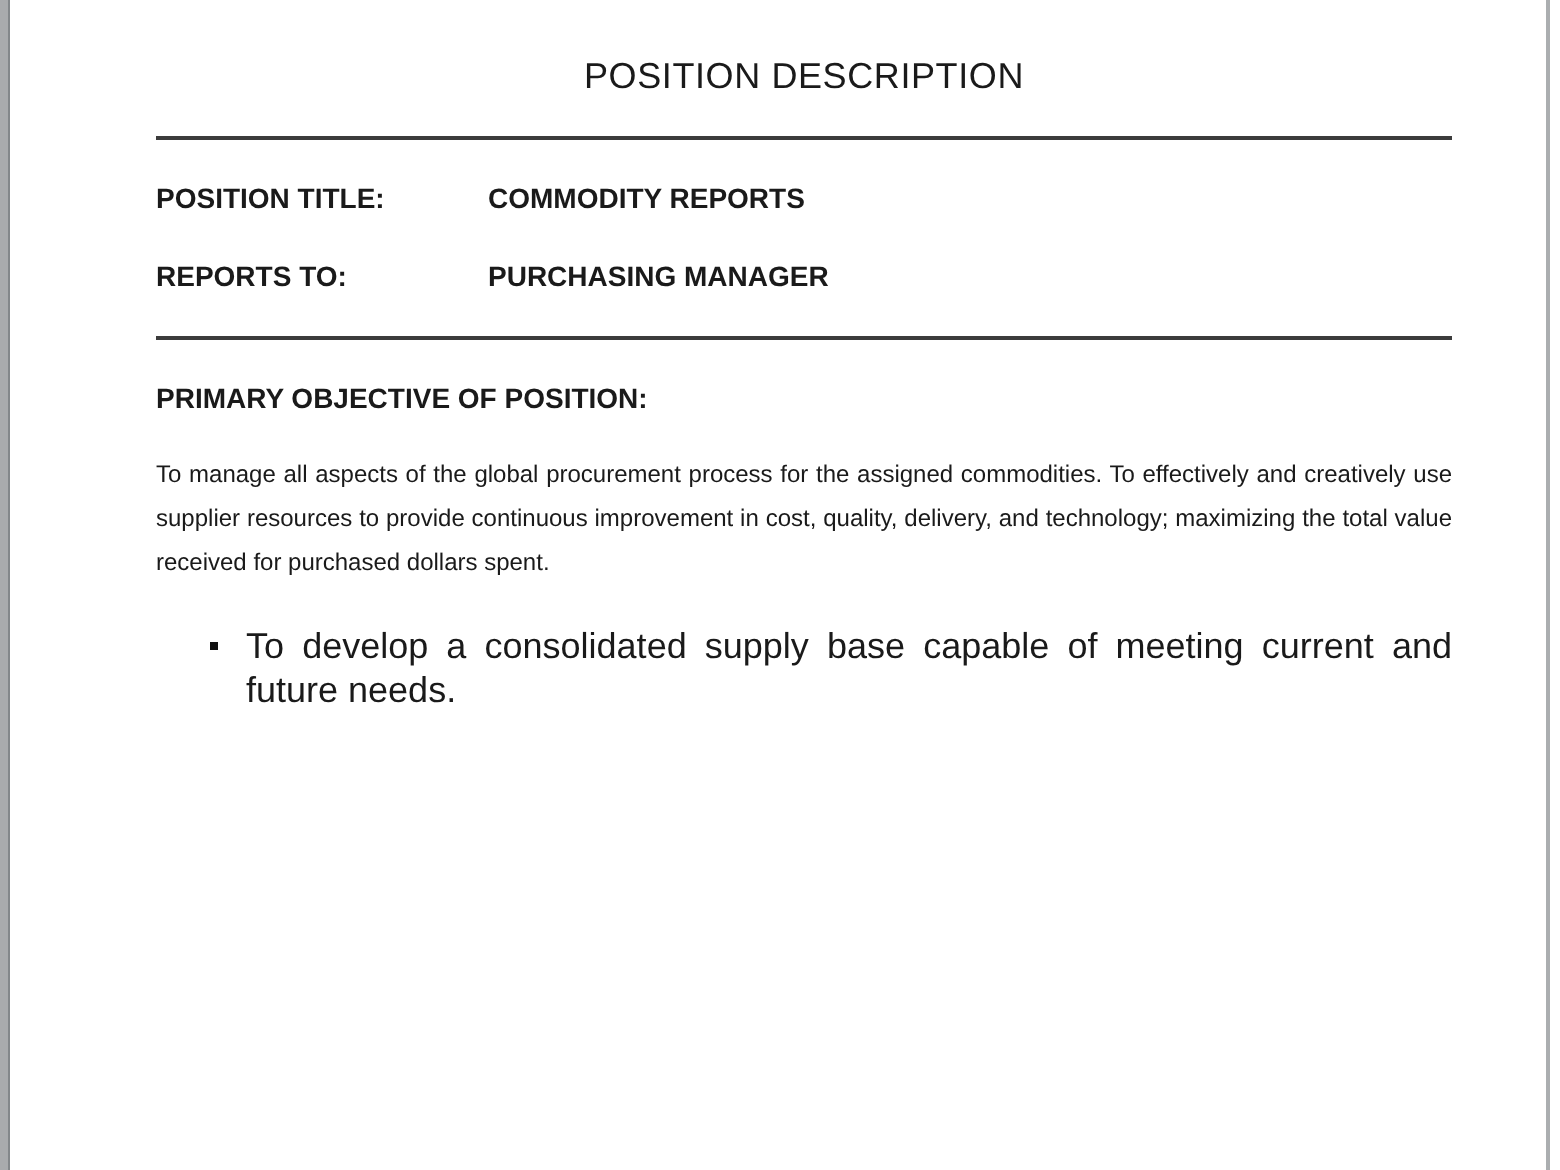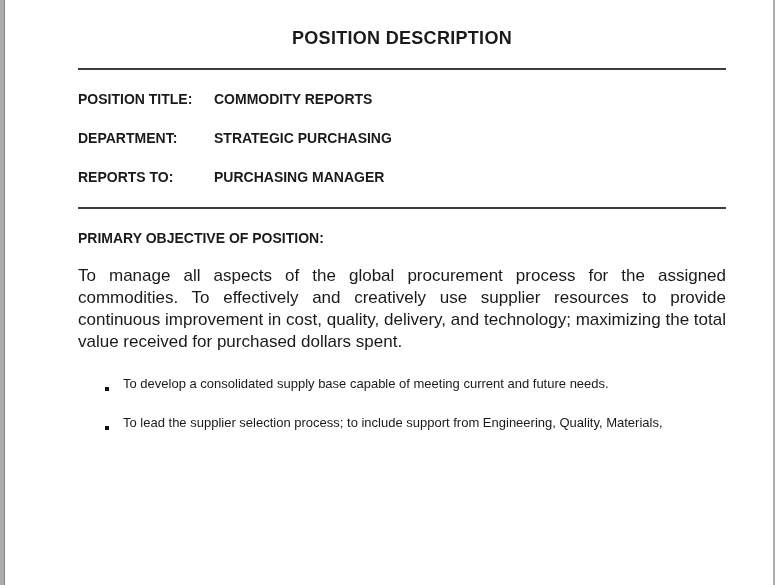--- a/index.html
+++ b/index.html
@@ -32,21 +32,21 @@
   }
   .doc {
     position: absolute;
     left: 78px; top: 0;
     width: 648px;
   }
   .title {
     margin: 28px 0 0 0;
     text-align: center;
     font-size: 18px;
-    font-weight: bold;
+    font-weight: normal;
     line-height: 20px;
     letter-spacing: 0.3px;
   }
   .rule {
     border: none;
     border-top: 2px solid #3c3c3c;
     margin: 0;
     height: 0;
   }
   .rule-title { margin-top: 20px; }
@@ -54,47 +54,46 @@
   .fields { margin-top: 22px; }
   .field-row {
     line-height: 15px;
     margin-bottom: 24px;
     font-size: 14px;
     font-weight: bold;
   }
   .field-row:last-child { margin-bottom: 0; }
   .flabel {
     display: inline-block;
-    width: 136px;
+    width: 166px;
   }
   .section-heading {
     margin: 0;
     font-size: 14px;
     font-weight: bold;
     line-height: 15px;
   }
   .heading-primary { margin-top: 22px; }
   .heading-major { margin-top: 36px; }
   .para {
     margin: 19px 0 16px 0;
-    font-size: 17px;
+    font-size: 12px;
     line-height: 22px;
     text-align: justify;
   }
   .bullets {
     list-style: none;
     margin: 20px 0 0 0;
     padding: 0;
   }
   .bullet-item {
     display: flex;
     margin-bottom: 17px;
-    font-size: 13px;
+    font-size: 18px;
     line-height: 22px;
-    align-items: center;
   }
   .bullet-marker {
     flex: 0 0 4px;
     width: 4px; height: 4px;
     margin: 9px 0 0 27px;
     background: #111111;
   }
   .bullet-text {
     flex: 1;
     margin-left: 14px;
@@ -112,38 +111,31 @@
 
   <h1 class="title">POSITION DESCRIPTION</h1>
 
   <hr class="rule rule-title">
 
   <div class="fields">
     <div class="field-row">
       <span class="flabel">POSITION TITLE:</span><span class="fvalue">COMMODITY REPORTS</span>
     </div>
     <div class="field-row">
-      <span class="flabel">DEPARTMENT:</span><span class="fvalue">STRATEGIC PURCHASING</span>
-    </div>
-    <div class="field-row">
       <span class="flabel">REPORTS TO:</span><span class="fvalue">PURCHASING MANAGER</span>
     </div>
   </div>
 
   <hr class="rule rule-fields">
 
   <h2 class="section-heading heading-primary">PRIMARY OBJECTIVE OF POSITION:</h2>
 
   <p class="para">To manage all aspects of the global procurement process for the assigned commodities. To effectively and creatively use supplier resources to provide continuous improvement in cost, quality, delivery, and technology; maximizing the total value received for purchased dollars spent.</p>
 
 
   <ul class="bullets">
     <li class="bullet-item">
       <span class="bullet-marker"></span>
       <div class="bullet-text">To develop a consolidated supply base capable of meeting current and future needs.</div>
     </li>
-    <li class="bullet-item">
-      <span class="bullet-marker"></span>
-      <div class="bullet-text">To lead the supplier selection process; to include support from Engineering, Quality, Materials,</div>
-    </li>
   </ul>
 
 </div>
 
 </body></html>

